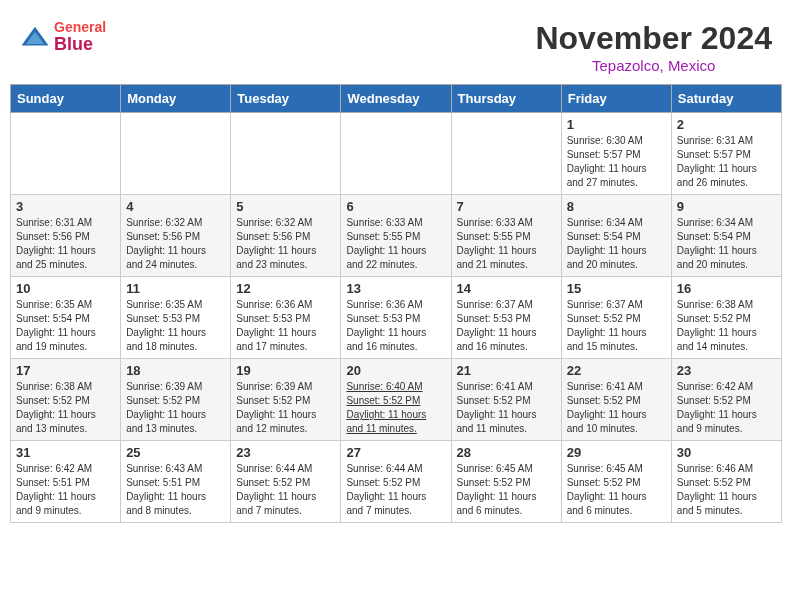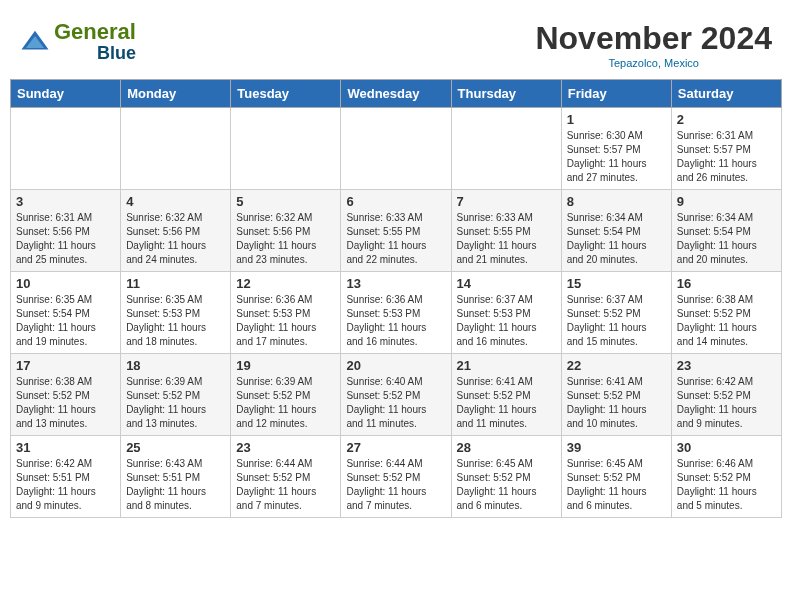--- a/index.html
+++ b/index.html
@@ -19,47 +19,46 @@
     .logo {
       display: flex;
       align-items: center;
     }
     .logo-text {
       display: flex;
       flex-direction: column;
       line-height: 1.1;
     }
     .logo-general {
-      font-size: 22px;
+      font-size: 14px;
       font-weight: bold;
-      color: #4d7c0f;
+      color: #ef4444;
       text-align: center;
     }
     .logo-blue {
       font-size: 18px;
       font-weight: bold;
-      color: #0c4a6e;
-      text-align: right;
+      color: #be185d;
     }
     .logo-icon {
       width: 30px;
       height: 30px;
       margin-right: 4px;
     }
     .title-block {
       text-align: center;
     }
     .month-title {
       font-size: 32px;
       font-weight: bold;
       color: #333;
     }
     .location {
-      font-size: 11px;
-      color: #0369a1;
+      font-size: 15px;
+      color: #a21caf;
     }
     .calendar {
       width: 100%;
       border-collapse: collapse;
       margin-top: 5px;
       border-radius: 16px;
     }
     .calendar th {
       background-color: #2a6db5;
       color: #fff;
@@ -250,21 +249,21 @@
 Daylight: 11 hours and 13 minutes.</div>
         </td>
         <td>
           <span class="day-number">19</span>
           <div class="day-info" style="white-space: pre-line;">Sunrise: 6:39 AM
 Sunset: 5:52 PM
 Daylight: 11 hours and 12 minutes.</div>
         </td>
         <td>
           <span class="day-number">20</span>
-          <div class="day-info" style="white-space: pre-line;">Sunrise: 6:40 AM
+          <div class="day-info" style="white-space: pre-line; text-decoration: underline;">Sunrise: 6:40 AM
 Sunset: 5:52 PM
 Daylight: 11 hours and 11 minutes.</div>
         </td>
         <td>
           <span class="day-number">21</span>
           <div class="day-info" style="white-space: pre-line;">Sunrise: 6:41 AM
 Sunset: 5:52 PM
 Daylight: 11 hours and 11 minutes.</div>
         </td>
         <td>
@@ -305,21 +304,21 @@
 Sunset: 5:52 PM
 Daylight: 11 hours and 7 minutes.</div>
         </td>
         <td>
           <span class="day-number">28</span>
           <div class="day-info" style="white-space: pre-line;">Sunrise: 6:45 AM
 Sunset: 5:52 PM
 Daylight: 11 hours and 6 minutes.</div>
         </td>
         <td>
-          <span class="day-number">39</span>
+          <span class="day-number">29</span>
           <div class="day-info" style="white-space: pre-line;">Sunrise: 6:45 AM
 Sunset: 5:52 PM
 Daylight: 11 hours and 6 minutes.</div>
         </td>
         <td>
           <span class="day-number">30</span>
           <div class="day-info" style="white-space: pre-line;">Sunrise: 6:46 AM
 Sunset: 5:52 PM
 Daylight: 11 hours and 5 minutes.</div>
         </td>

